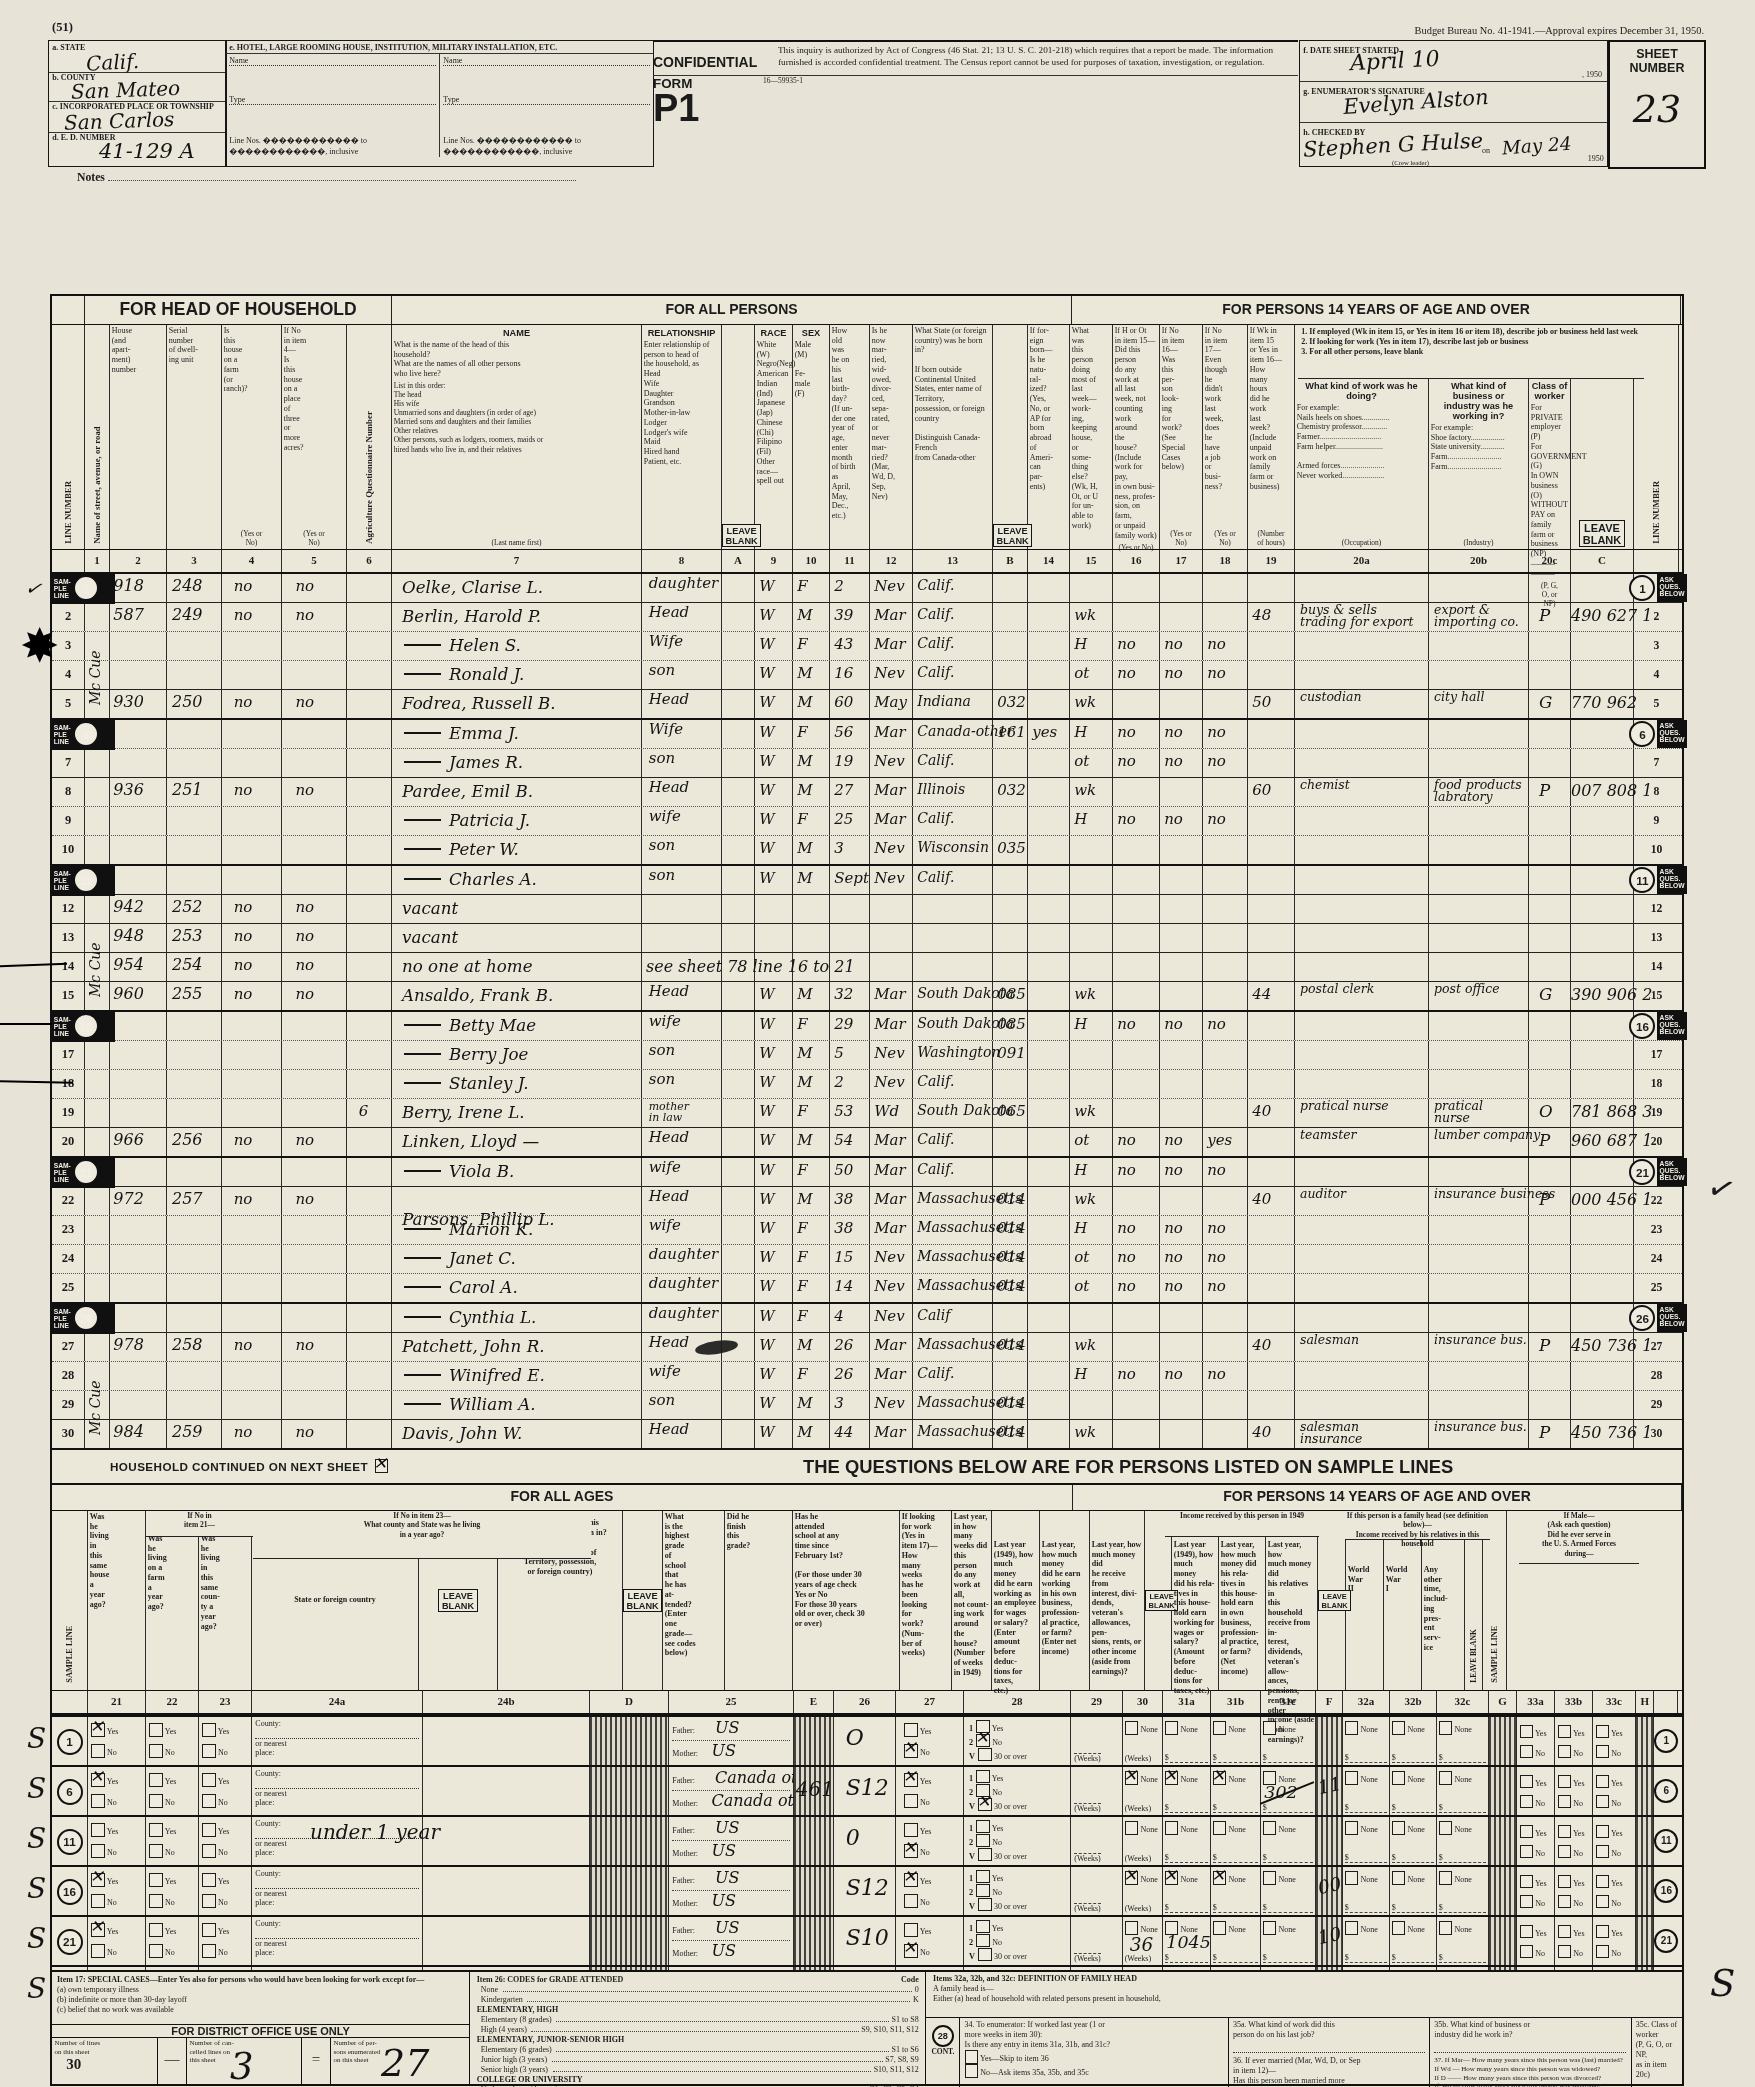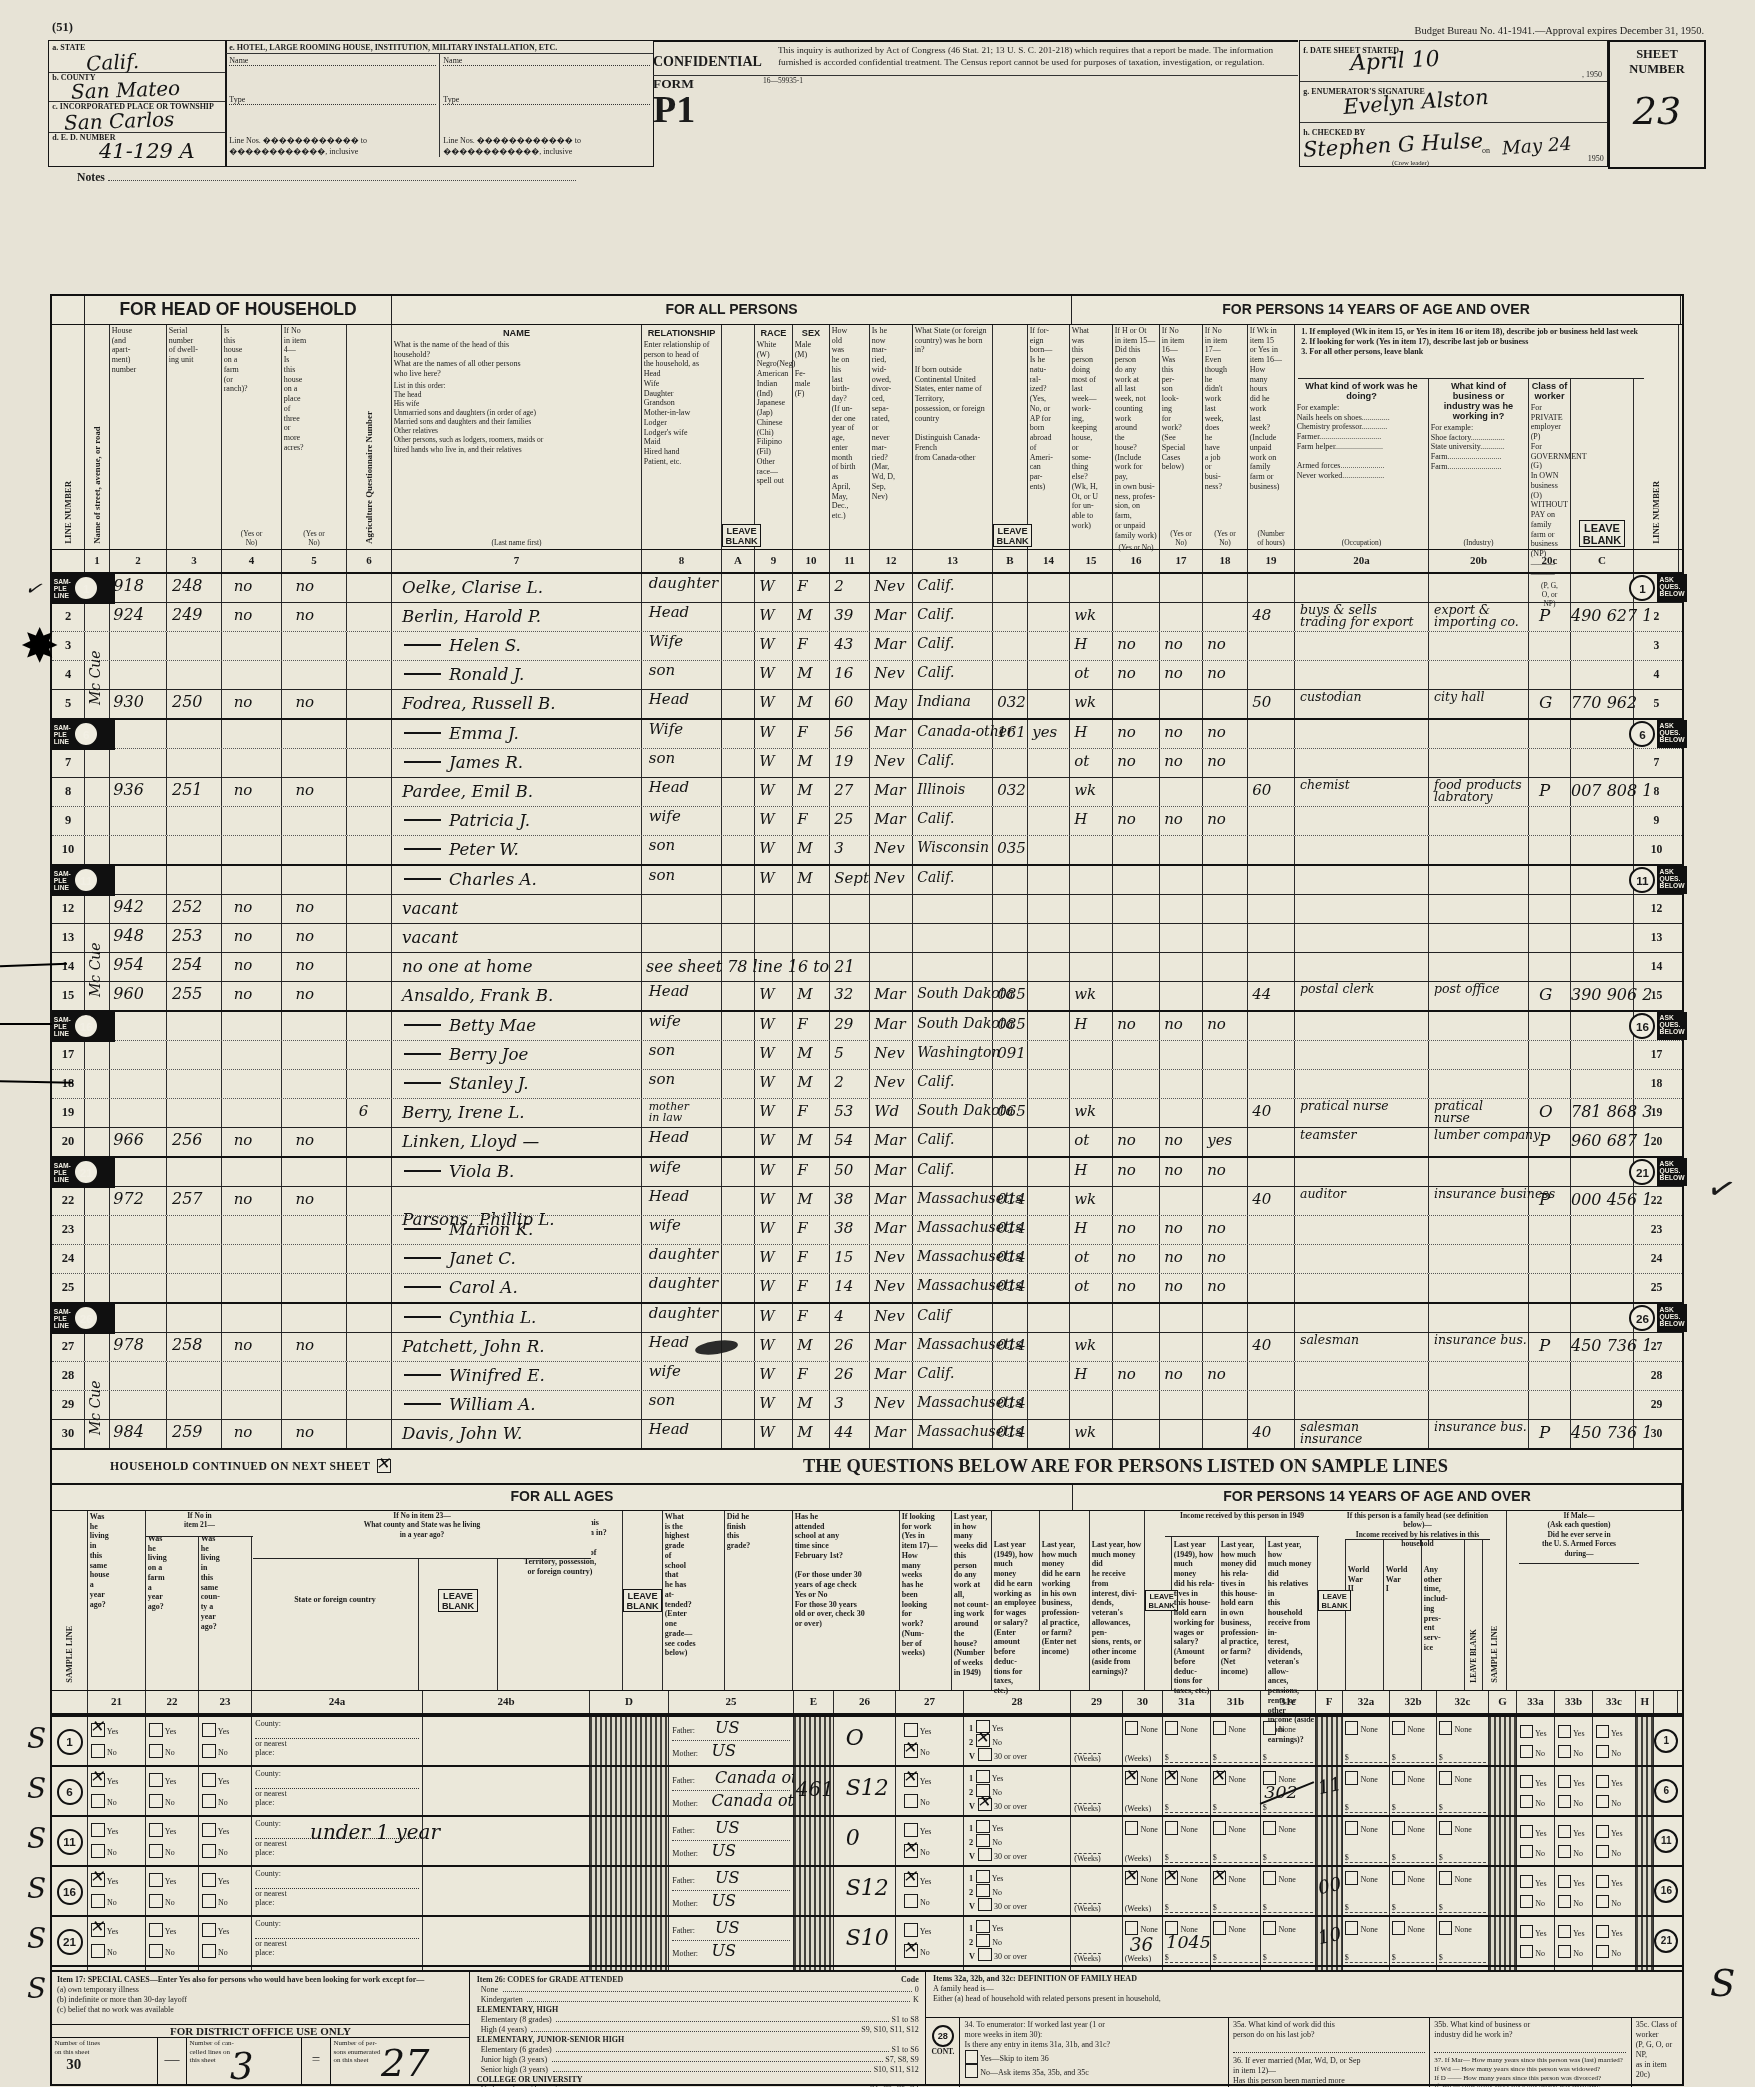--- a/index.html
+++ b/index.html
@@ -1,21 +1,21 @@
 <!DOCTYPE html>
 <html style="font-size:13.4px"><head>
 <meta charset="utf-8">
 <style>
   html,body{margin:0;padding:0;background:#8e8a80;}
   .sheet{position:relative;width:1756px;height:2087px;background:#e7e3d6;overflow:hidden;
          font-family:"Liberation Serif",serif;color:#1b1b1b;}
   .abs{position:absolute;}
   .pre{white-space:pre-line;}
   .b{font-weight:bold;}
-  .sans{font-family:Liberation Serif, serif;}
+  .sans{font-family:Liberation Sans, sans-serif;}
   .hw{font-family:"DejaVu Serif",serif;font-style:italic;color:#141414;}
   .v{writing-mode:vertical-rl;transform:rotate(180deg);text-orientation:mixed;}
   .box{border:1.7px solid #161616;}
   .frame{border:2.5px solid #111;}
   .row{display:flex;}
   .cell{box-sizing:border-box;border-right:0.8px solid #2c2c2c;position:relative;overflow:visible;}
   .hatch{background:repeating-linear-gradient(90deg,#44423c 0 1.7px,#dedacc 1.7px 5px);}
   .cb{display:inline-block;width:11.7px;height:11.7px;border:1.7px solid #1c1c1c;vertical-align:-2.5px;
       position:relative;background:#efecdf;}
   .cb .x{position:absolute;left:-2.5px;top:-7.5px;font:italic 16.7px "DejaVu Serif",serif;color:#101010;}
@@ -594,21 +594,21 @@
         </div>
         <div class="row" style="height: 28px; position: relative; border-top: 1.7px solid rgb(34, 34, 34);">
           <div class="cell" style="width: 33px; text-align: center;">
             <div class="b" style="font-size: 12.5px; line-height: 27px;">2</div>
           </div>
           <div class="cell" style="width: 25px;">
             <div class="v hw" style="position: absolute; left: 1.7px; top: -5px; height: 107px; font-size: 14px; z-index: 6;">Mc Cue</div>
             <div></div>
           </div>
           <div class="cell" style="width: 57px;">
-            <div class="hw" style="font-size: 16px; margin: 1.7px 0px 0px 3.3px;">924</div>
+            <div class="hw" style="font-size: 16px; margin: 1.7px 0px 0px 3.3px;">587</div>
           </div>
           <div class="cell" style="width: 55px;">
             <div class="hw" style="font-size: 16px; margin: 1.7px 0px 0px 5px;">249</div>
           </div>
           <div class="cell" style="width: 60px;">
             <div class="hw" style="font-size: 15px; margin: 3.3px 0px 0px 11.7px;">no</div>
           </div>
           <div class="cell" style="width: 65px;">
             <div class="hw" style="font-size: 15px; margin: 3.3px 0px 0px 13.4px;">no</div>
           </div>

